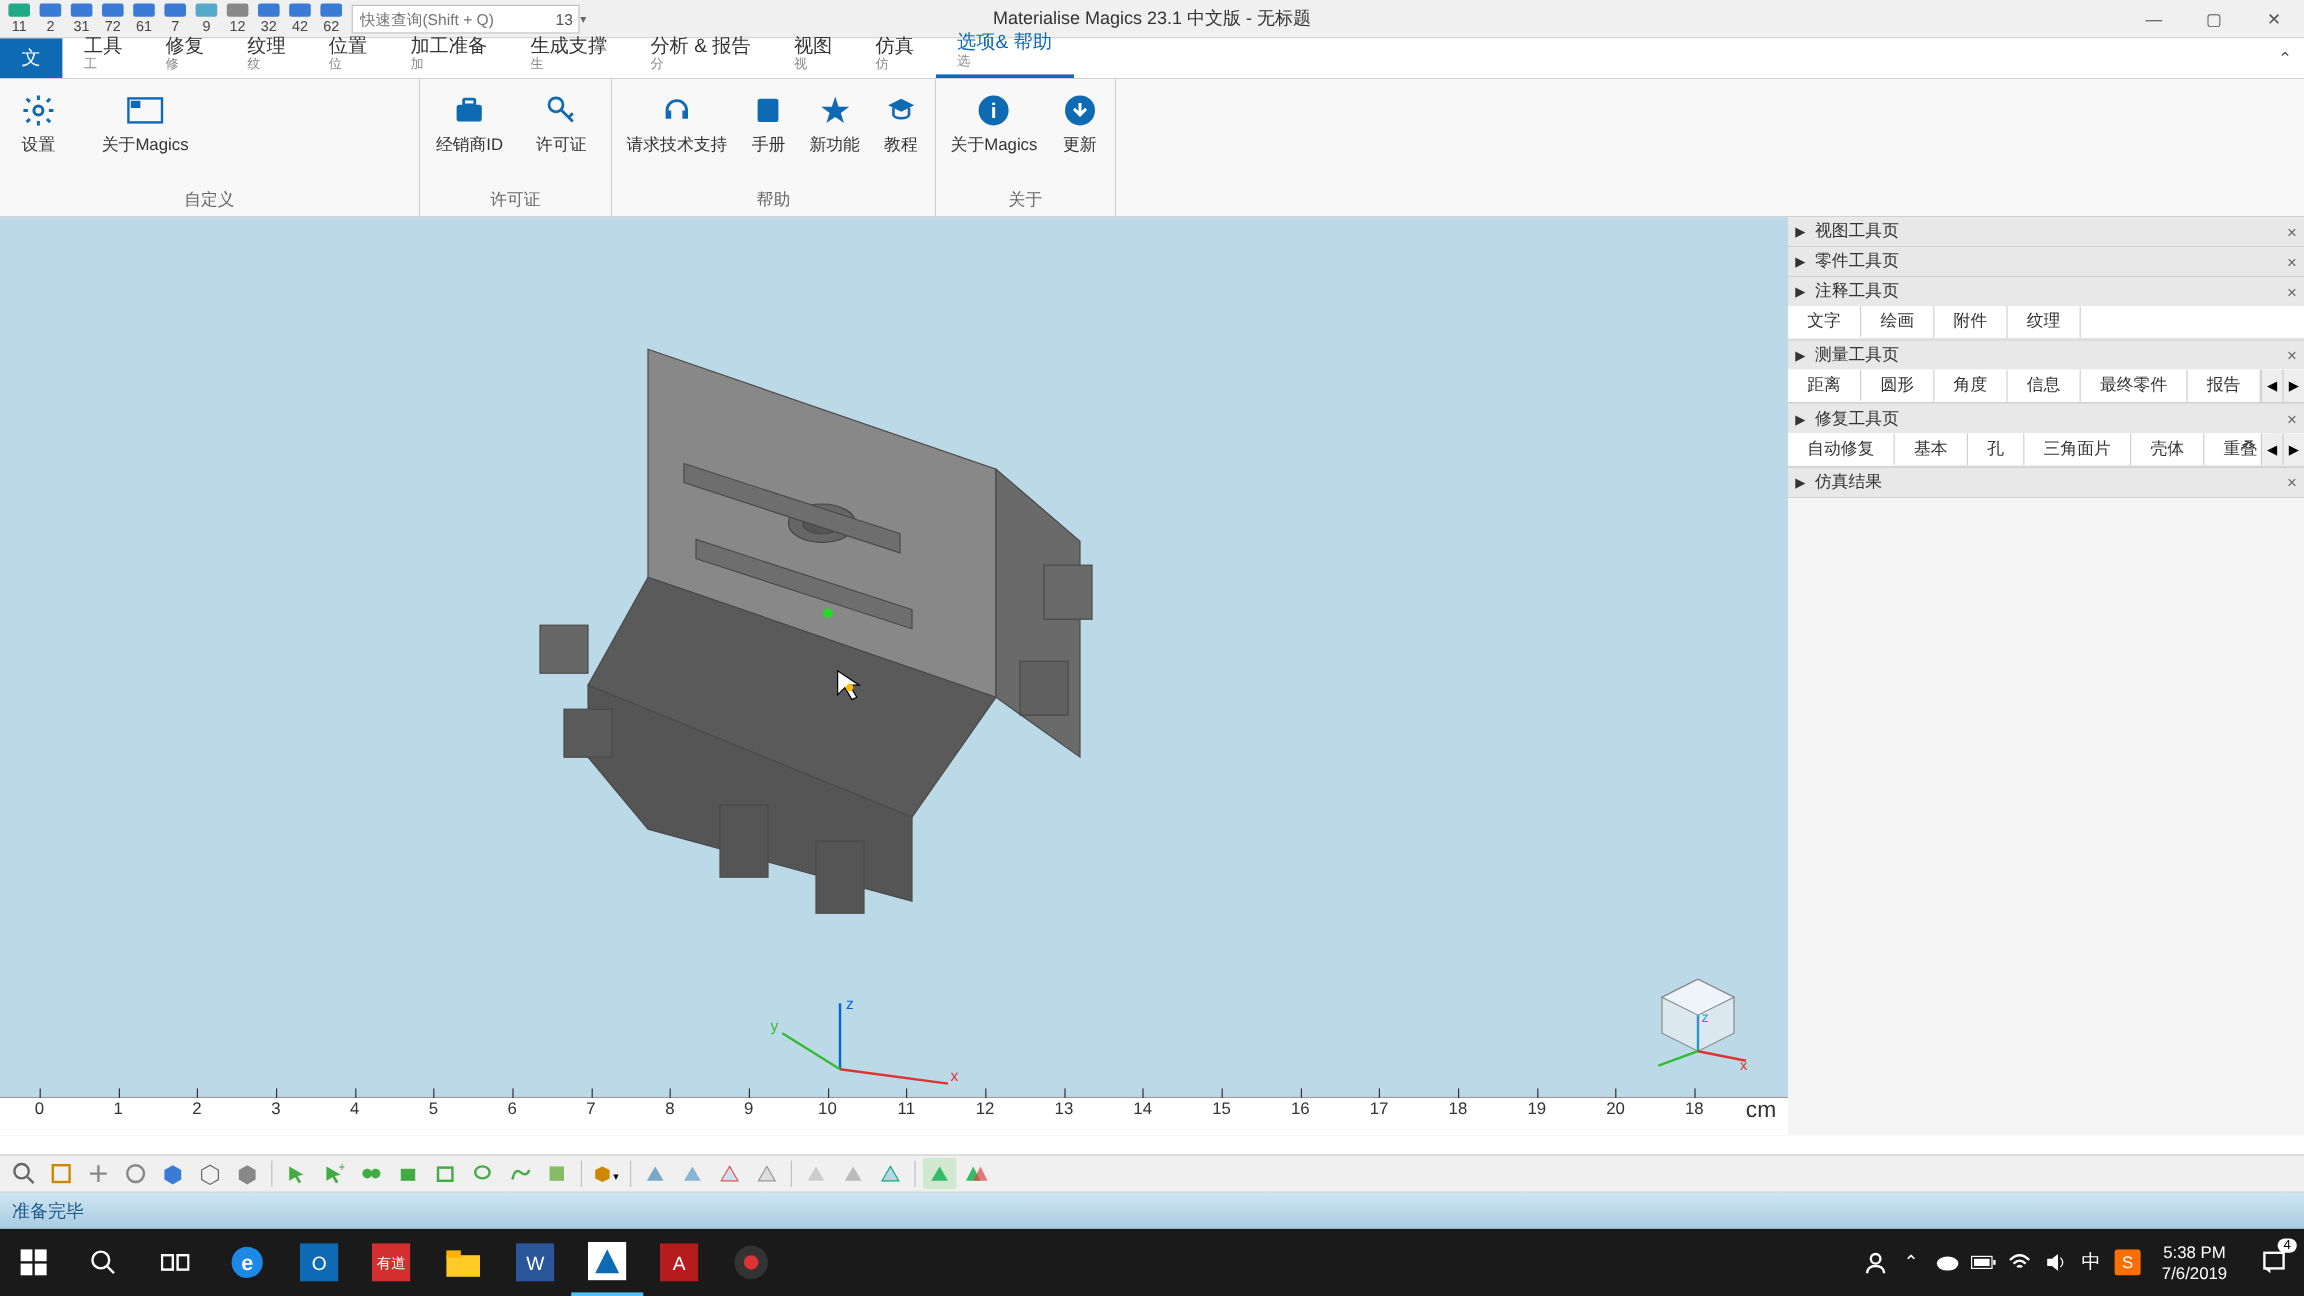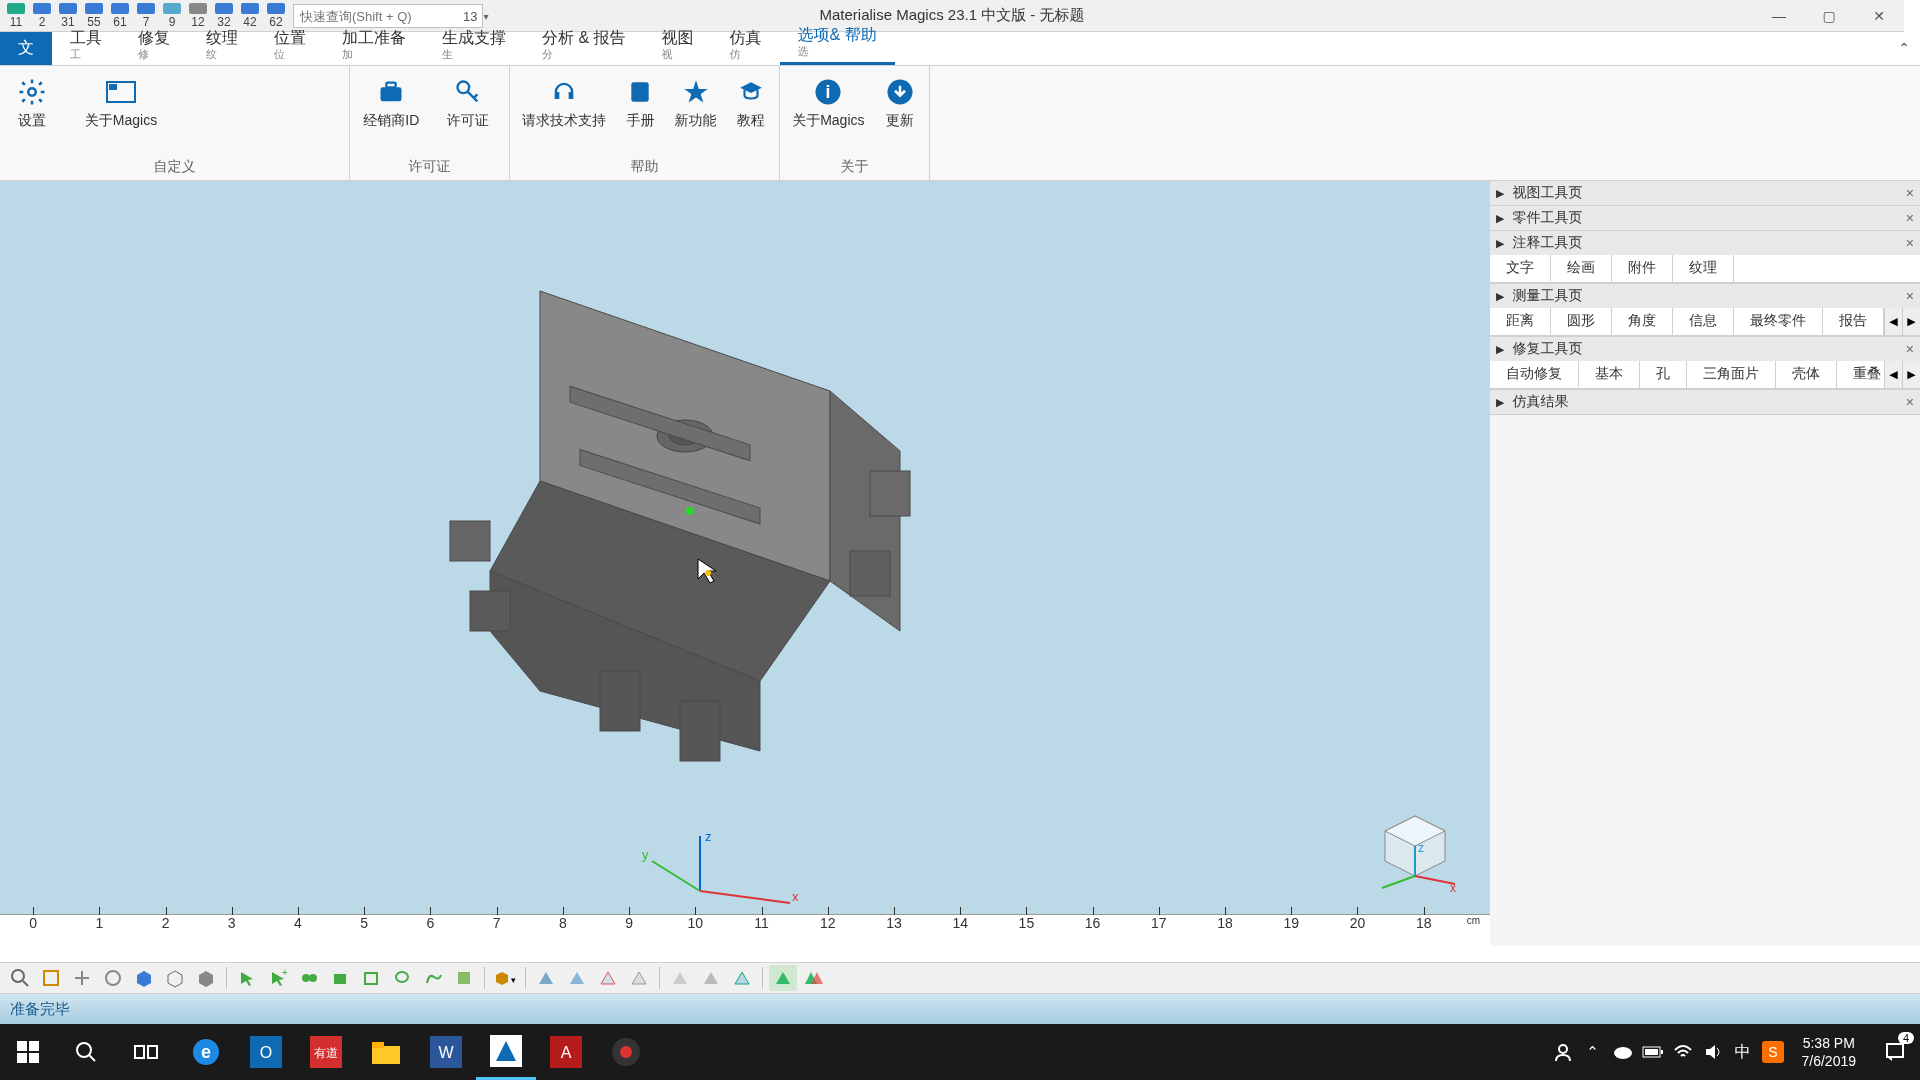--- a/index.html
+++ b/index.html
@@ -1,19 +1,19 @@
 <!DOCTYPE html>
 <html><head>
 <meta charset="utf-8">
 <style>
 * { margin: 0; padding: 0; box-sizing: border-box; font-family: "Microsoft YaHei", sans-serif; }
 body { width: 1920px; height: 1080px; overflow: hidden; background: #fff; position: relative; }
 
 
-.title-bar { position: absolute; top: 0; left: 0; right: 16px; height: 32px; background: #f0f0f0; display: flex; align-items: center; border-bottom: 1px solid #d0d0d0; }
+.title-bar { position: absolute; top: 0; left: 0; right: 0; height: 32px; background: #f0f0f0; display: flex; align-items: center; border-bottom: 1px solid #d0d0d0; }
 .title-text { position: absolute; left: 50%; transform: translateX(-50%); font-size: 15px; color: #333; }
 .win-controls { position: absolute; right: 0; display: flex; }
 .win-btn { width: 50px; height: 32px; display: flex; align-items: center; justify-content: center; font-size: 14px; color: #555; cursor: pointer; }
 
 
 .qat { position: absolute; top: 3px; left: 3px; display: flex; align-items: center; gap: 0; z-index: 3; }
 .qat-item { width: 26px; height: 26px; display: flex; flex-direction: column; align-items: center; justify-content: center; font-size: 10px; position: relative; }
 .qat-icon { width: 18px; height: 14px; background: #3a7bd5; border-radius: 2px; display: block; }
 .qat-num { font-size: 12px; color: #444; margin-top: 1px; }
 .qat-search { width: 190px; height: 24px; border: 1px solid #c0c0c0; background: #fff; font-size: 13px; padding: 0 6px; margin-left: 4px; }
@@ -37,21 +37,21 @@
 .ribbon-btn-icon { width: 32px; height: 32px; margin-bottom: 4px; display: flex; align-items: center; justify-content: center; }
 .ribbon-small-btn { display: flex; align-items: center; gap: 6px; font-size: 14px; color: #333; padding: 3px 4px; cursor: pointer; }
 .ribbon-small-icon { width: 18px; height: 18px; }
 
 
 .viewport { position: absolute; top: 181px; left: 0; width: 1490px; bottom: 134px; background: #bcd9e8; overflow: hidden; }
 .model-placeholder { position: absolute; top: 30px; left: 400px; width: 570px; height: 570px; }
 .ruler { position: absolute; bottom: 0; left: 0; right: 0; height: 32px; background: #fff; border-top: 1px solid #999; display: flex; align-items: flex-start; }
 .ruler-tick { flex: 1; text-align: center; font-size: 14px; color: #333; position: relative; }
 .ruler-tick::before { content: ''; position: absolute; top: -8px; left: 50%; width: 1px; height: 8px; background: #333; }
-.ruler-unit { padding: 0 10px; font-size: 10px; color: #333; }
+.ruler-unit { padding: 0 10px; font-size: 19px; color: #333; }
 .axis-gizmo { position: absolute; bottom: 50px; right: 30px; width: 90px; height: 90px; }
 .origin-gizmo { position: absolute; bottom: 35px; left: 640px; width: 180px; height: 80px; }
 
 
 .side-panels { position: absolute; top: 181px; right: 0; width: 430px; bottom: 134px; background: #f5f5f5; display: flex; flex-direction: column; }
 .panel { border-bottom: 1px solid #d0d0d0; }
 .panel-header { display: flex; align-items: center; height: 24px; background: #e8e8e8; padding: 0 6px; font-size: 14px; color: #333; }
 .panel-header .arrow { margin-right: 8px; font-size: 11px; }
 .panel-header .close { margin-left: auto; font-size: 14px; color: #666; cursor: pointer; }
 .panel-tabs { display: flex; background: #fff; height: 28px; border-bottom: 1px solid #d0d0d0; overflow: hidden; position: relative; }
@@ -100,21 +100,21 @@
   <div class="qat-item">
       <span class="qat-icon" style="background:#3a7bd5"></span>
       <span class="qat-num">2</span>
     </div>
   <div class="qat-item">
       <span class="qat-icon" style="background:#3a7bd5"></span>
       <span class="qat-num">31</span>
     </div>
   <div class="qat-item">
       <span class="qat-icon" style="background:#3a7bd5"></span>
-      <span class="qat-num">55</span>
+      <span class="qat-num">72</span>
     </div>
   <div class="qat-item">
       <span class="qat-icon" style="background:#3a7bd5"></span>
       <span class="qat-num">61</span>
     </div>
   <div class="qat-item">
       <span class="qat-icon" style="background:#3a7bd5"></span>
       <span class="qat-num">7</span>
     </div>
   <div class="qat-item">

